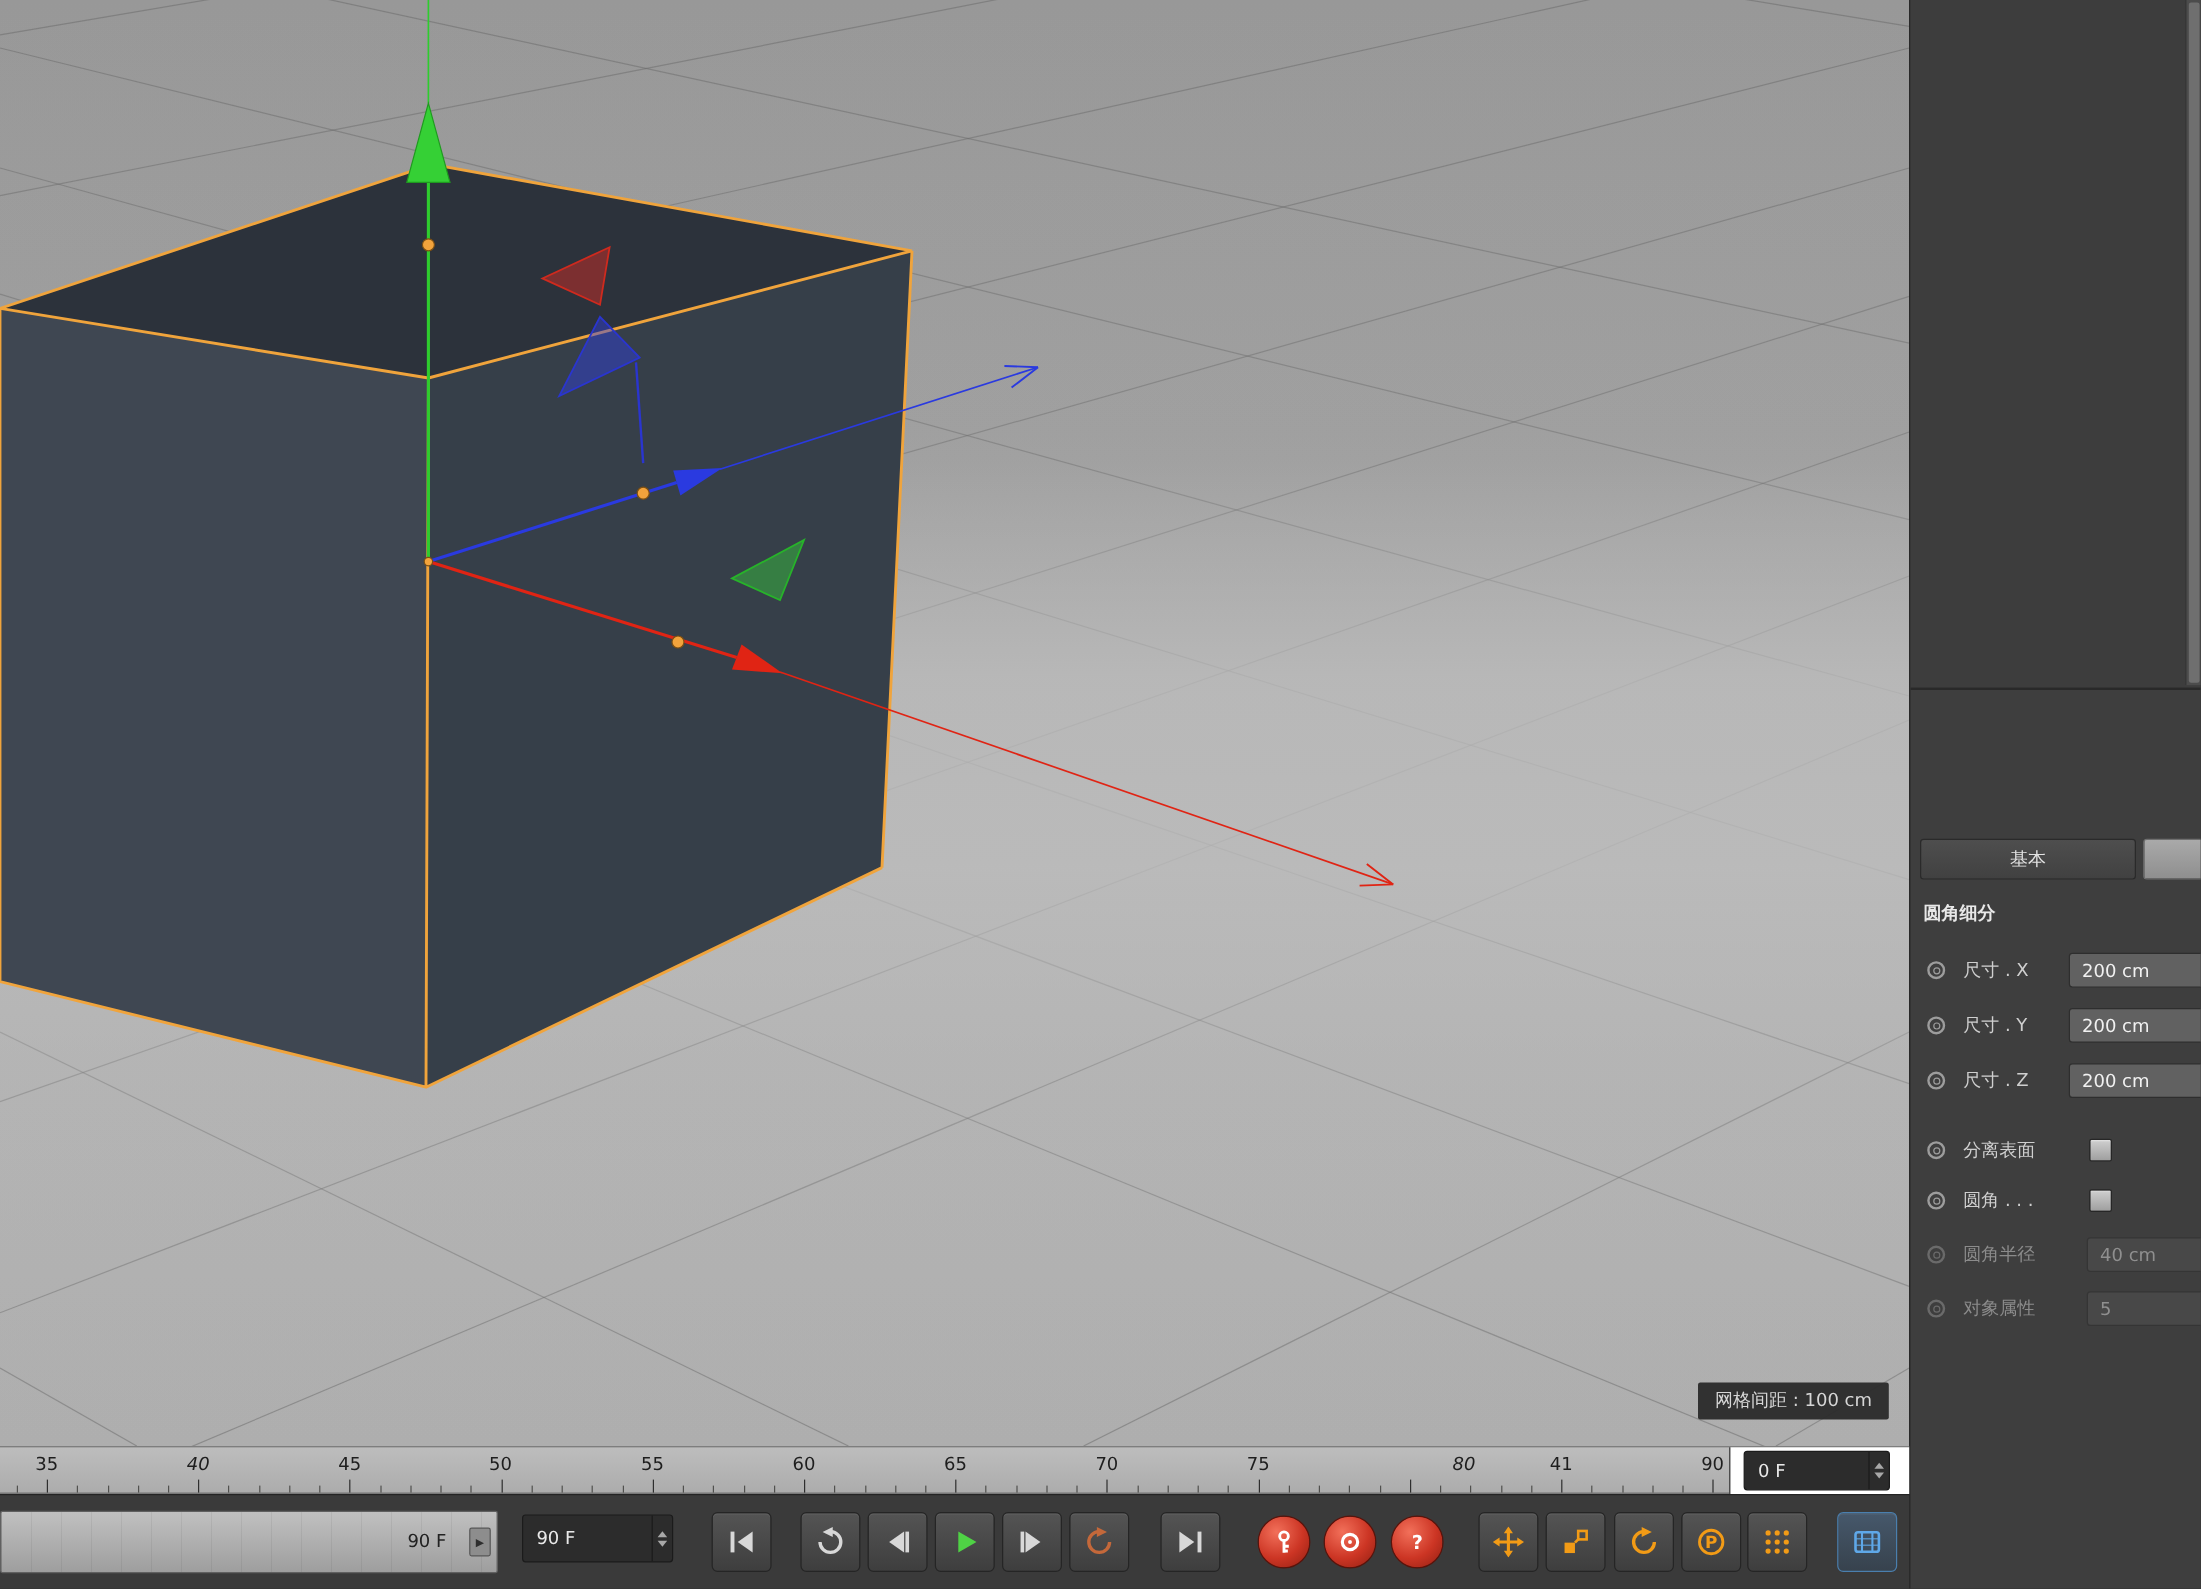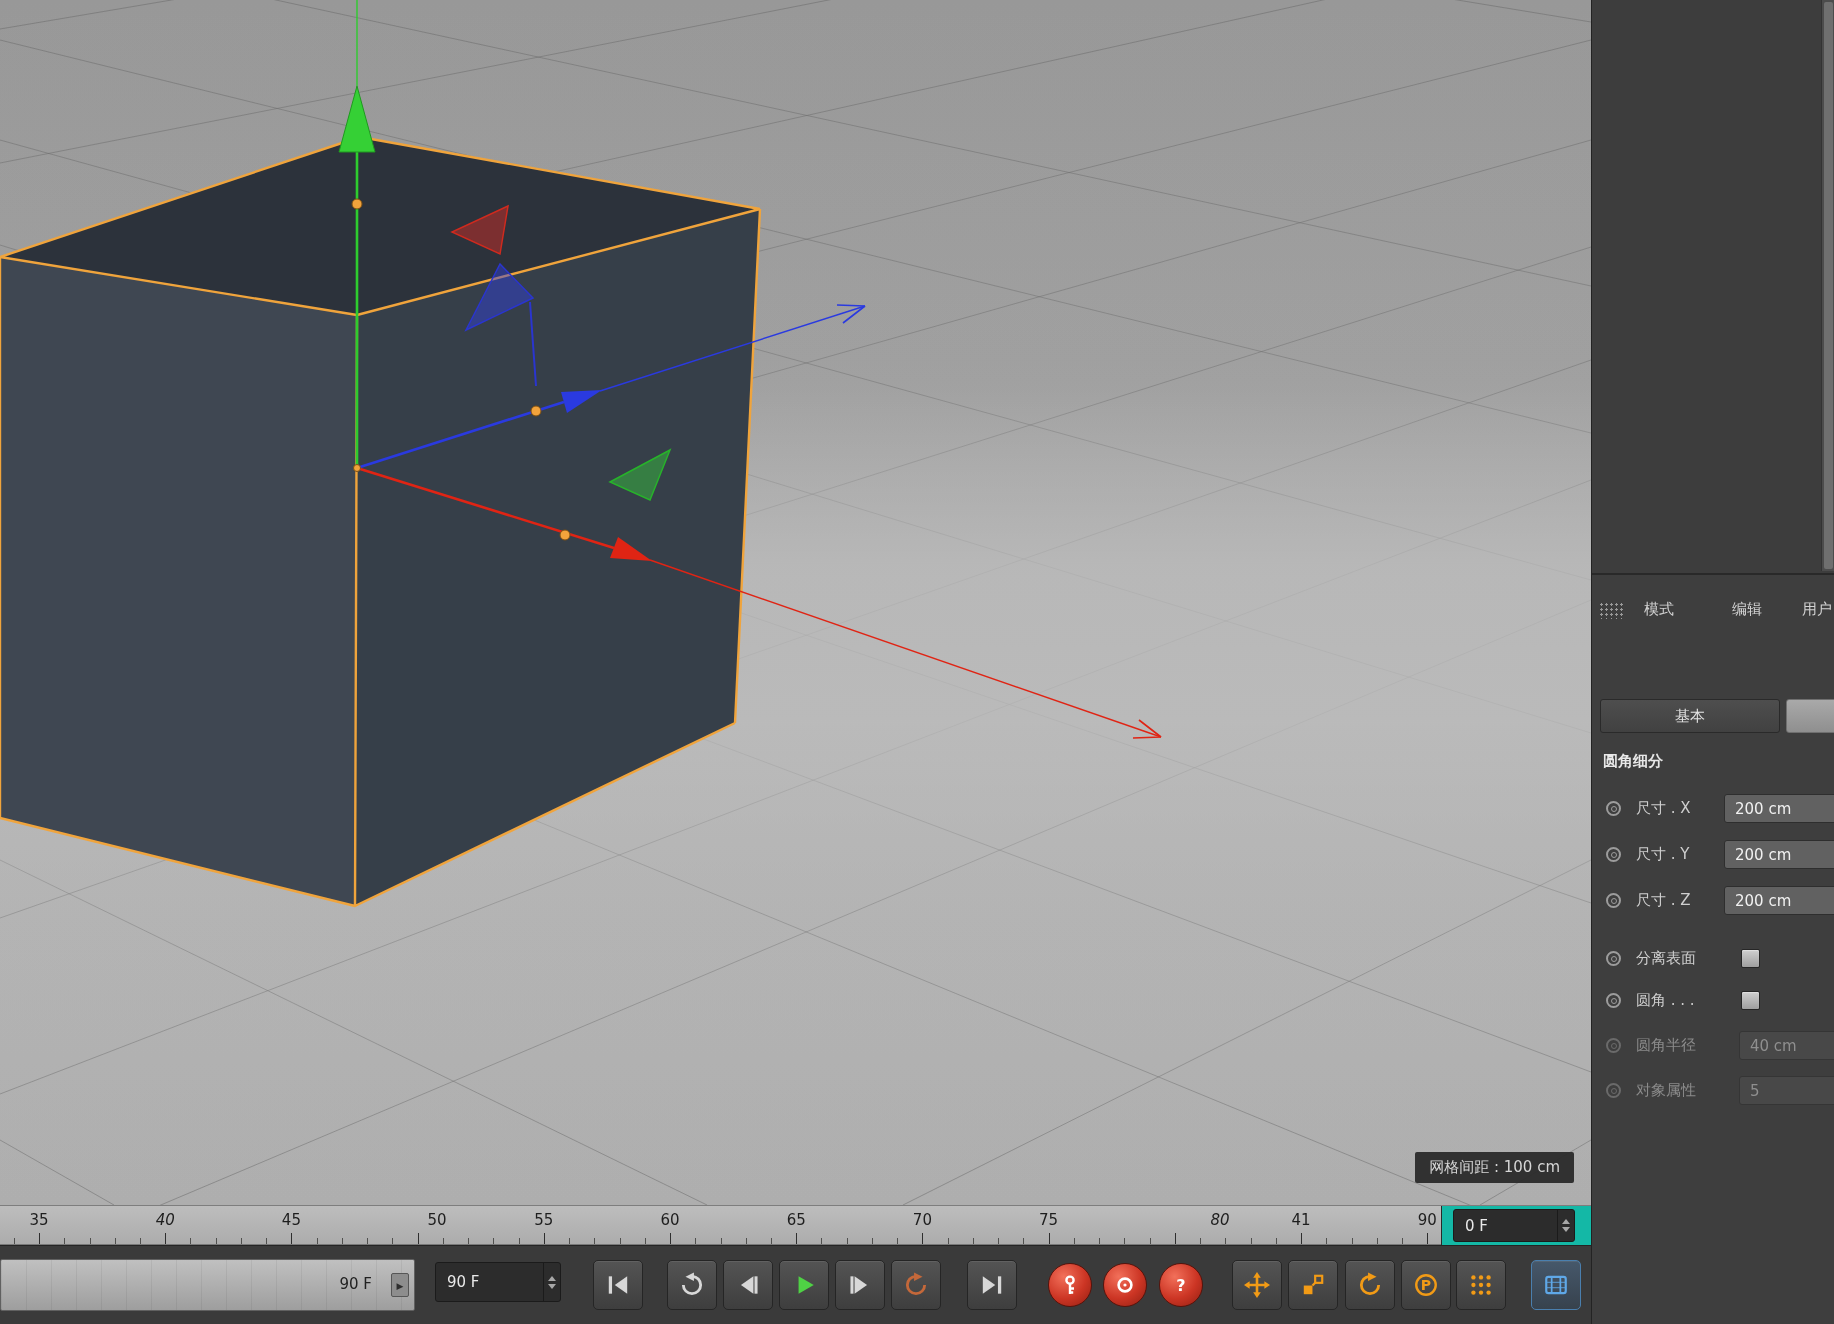--- a/index.html
+++ b/index.html
@@ -47,21 +47,21 @@
   .prow.disabled .plabel{color:#8b8b8b;}
   .prow.disabled .pfield{left:147px;width:118px;background:#484848;color:#8f8f8f;border-color:#353535;}
 
   
   .ruler{position:absolute;left:0;top:1205px;width:1591px;height:40px;background:#363636;border-top:1px solid #7e7e7e;box-sizing:border-box;}
   .ruler-scale{position:absolute;left:0;top:0;width:1441px;height:39px;background:linear-gradient(#bdbdbd,#acacac);
     border-bottom:1px solid #787878;box-sizing:border-box;overflow:hidden;}
   .ruler-num{position:absolute;top:5px;transform:translateX(-50%);font-size:15px;color:#1e1e1e;}
   .tick{position:absolute;bottom:0;width:1px;height:6px;background:#50504e;}
   .tick.major{height:11px;background:#2e2e2e;}
-  .ruler-dark{position:absolute;left:1441px;top:0;width:150px;height:39px;background:#14b8a6;border-left:1px solid #2a2a2a;box-sizing:border-box;}
+  .ruler-dark{position:absolute;left:1441px;top:0;width:150px;height:39px;background:#ffffff;border-left:1px solid #2a2a2a;box-sizing:border-box;}
 
   
   .spinfield{position:absolute;background:#2c2c2c;border:1px solid #1b1b1b;border-radius:3px;box-sizing:border-box;}
   .spin-val{position:absolute;left:11px;top:50%;transform:translateY(-50%);font-size:15px;color:#e9e9e9;white-space:nowrap;}
   .spin-col{position:absolute;right:0;top:0;bottom:0;width:16px;border-left:1px solid #1b1b1b;
     display:flex;flex-direction:column;align-items:center;justify-content:center;gap:3px;}
   .aru{width:0;height:0;border-left:4.5px solid transparent;border-right:4.5px solid transparent;border-bottom:5.5px solid #a8a8a8;}
   .ard{width:0;height:0;border-left:4.5px solid transparent;border-right:4.5px solid transparent;border-top:5.5px solid #a8a8a8;}
 
   
@@ -176,26 +176,20 @@
     <div class="grid-chip">网格间距 : 100 cm</div>
   </div>
 
   <div class="rpanel">
     <div class="rp-empty">
       <div class="rp-scrollbar">
         <div class="rp-thumb"></div>
       </div>
     </div>
 
-    <div class="rp-menubar">
-      <span class="drag-dots"></span>
-      <span class="rp-menu-item" style="left:52px">模式</span>
-      <span class="rp-menu-item" style="left:140px">编辑</span>
-      <span class="rp-menu-item" style="left:210px">用户</span>
-    </div>
 
 
     <div class="rp-tabs">
       <div class="tab-basic">基本</div>
       <div class="tab-next"></div>
     </div>
 
     <div class="rp-section">圆角细分</div>
 
     <div class="prow" style="top:790px">
@@ -292,21 +286,21 @@
         <div class="tick" style="left: 1275.8px;"></div>
         <div class="tick major" style="left: 1301px;"></div>
         <div class="tick" style="left: 1326.2px;"></div>
         <div class="tick" style="left: 1351.5px;"></div>
         <div class="tick" style="left: 1376.7px;"></div>
         <div class="tick" style="left: 1402px;"></div>
         <div class="tick major" style="left: 1427.2px;"></div>
         <span class="ruler-num" style="left: 39px;">35</span>
         <span class="ruler-num" style="left: 165.2px; font-style: italic;">40</span>
         <span class="ruler-num" style="left: 291.4px;">45</span>
-        <span class="ruler-num" style="left: 437px; text-align: center;">50</span>
+        <span class="ruler-num" style="left: 417px; text-align: center;">50</span>
         <span class="ruler-num" style="left: 543.8px;">55</span>
         <span class="ruler-num" style="left: 670px;">60</span>
         <span class="ruler-num" style="left: 796.2px;">65</span>
         <span class="ruler-num" style="left: 922.4px;">70</span>
         <span class="ruler-num" style="left: 1048.6px;">75</span>
         <span class="ruler-num" style="left: 1220px; font-style: italic;">80</span>
         <span class="ruler-num" style="left: 1301px;">41</span>
         <span class="ruler-num" style="left: 1427.2px;">90</span>
       </div>
     <div class="ruler-dark">

